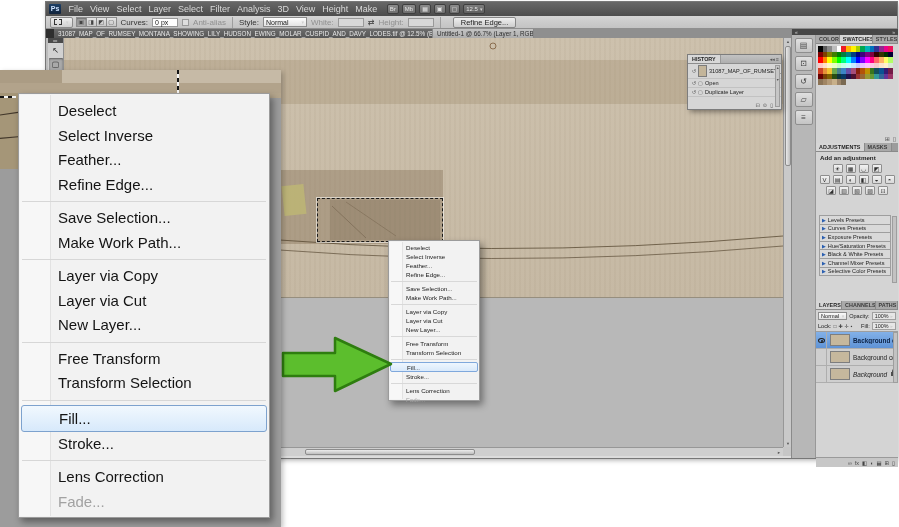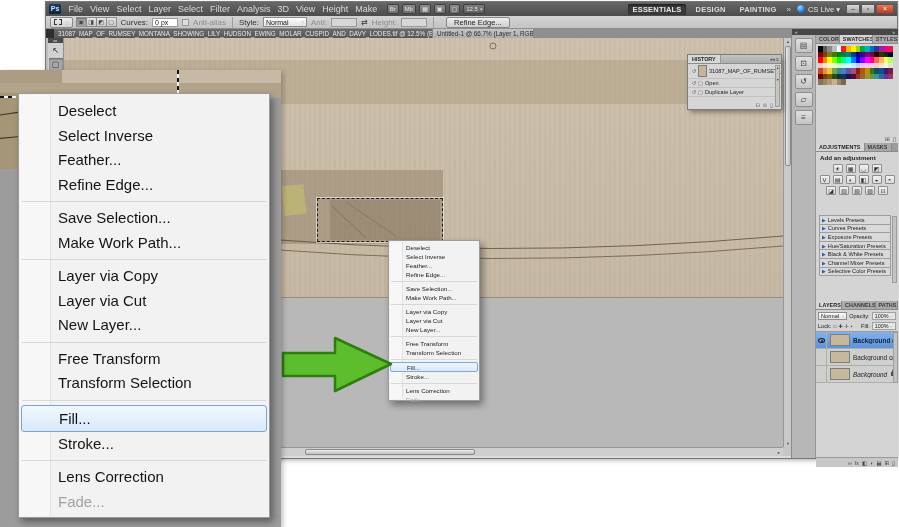--- a/index.html
+++ b/index.html
@@ -224,35 +224,20 @@
         <span class="tb-btn">Br</span>
           <span class="tb-btn">Mb</span>
           <span class="tb-btn">▦</span>
           <span class="tb-btn">▣</span>
           <span class="tb-btn">▢</span>
         <span class="tb-btn zoom-btn">
           <span>12.5</span>
           <span class="tb-caret">▾</span>
         </span>
       </div>
-      <div class="right-cluster">
-        <span class="workspace active">ESSENTIALS</span>
-          <span class="workspace">DESIGN</span>
-          <span class="workspace">PAINTING</span>
-        <span class="overflow-chevrons">»</span>
-        <span class="cslive">
-          <span class="cs-orb"></span>
-          <span>CS Live ▾</span>
-        </span>
-        <span class="win-controls">
-          <span class="win-btn">–</span>
-            <span class="win-btn">▫</span>
-            <span class="win-btn close">×</span>
-        </span>
-      </div>
     </div>
 
     <div class="optionsbar">
       <span class="opt-tool">
         <span class="marquee-glyph"></span>
         <span class="tb-caret">▾</span>
       </span>
       <span class="mode-group">
         <span class="mode-btn active">▣</span>
         <span class="mode-btn">◨</span>
@@ -262,21 +247,21 @@
       <span class="opt-label">Curves:</span>
       <span class="opt-input">0 px</span>
       <span class="opt-check"></span>
       <span class="opt-label dim">Anti-alias</span>
       <span class="opt-sep"></span>
       <span class="opt-label">Style:</span>
       <span class="opt-select">
         <span>Normal</span>
         <span class="tb-caret">▾</span>
       </span>
-      <span class="opt-label dim">Anti:</span>
+      <span class="opt-label dim">White:</span>
       <span class="opt-input dim"></span>
       <span class="opt-label">⇄</span>
       <span class="opt-label dim">Height:</span>
       <span class="opt-input dim"></span>
       <span class="opt-sep"></span>
       <span class="refine-btn">Refine Edge...</span>
     </div>
 
     <div class="tabbar">
       <span class="tab-stub"></span>

